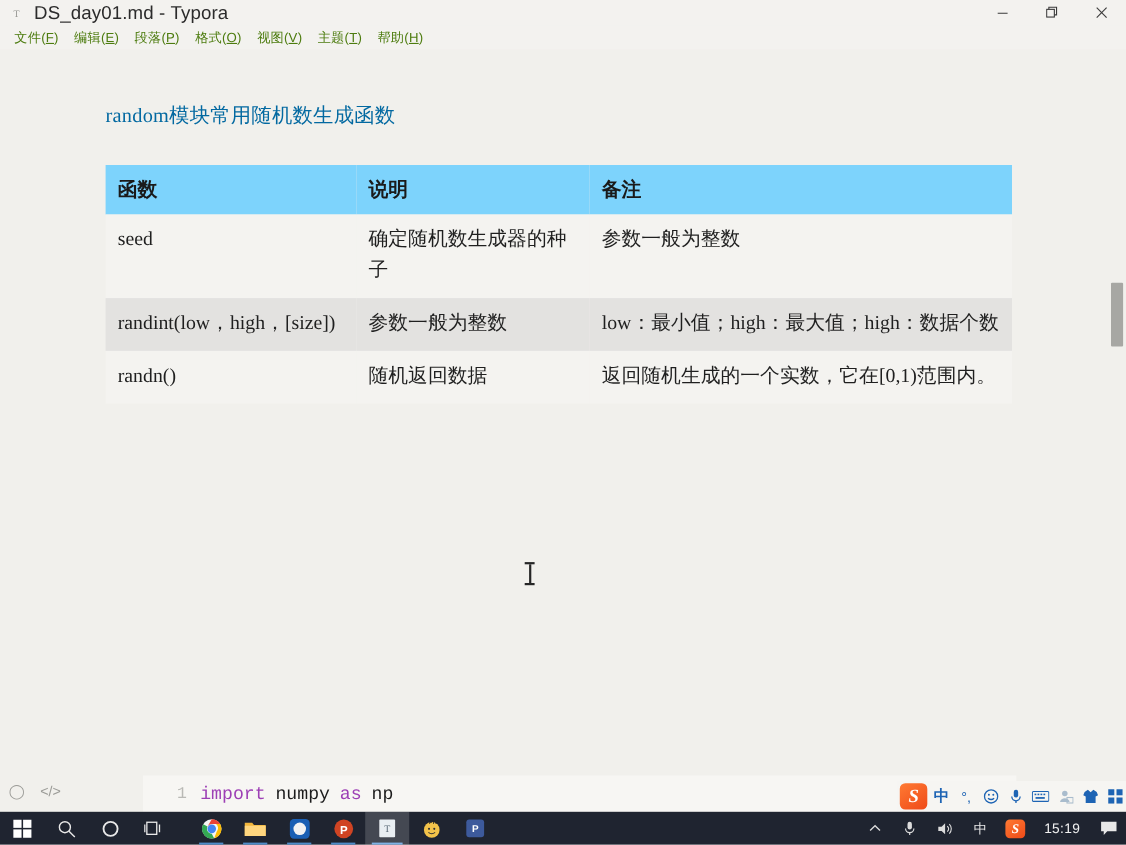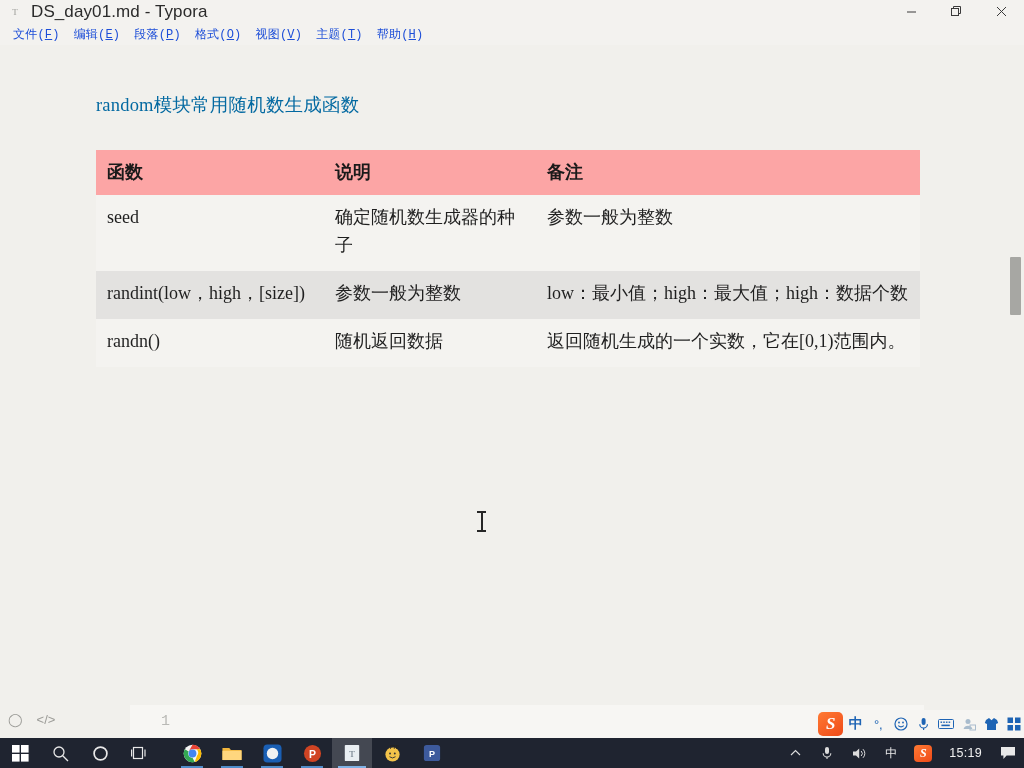--- a/index.html
+++ b/index.html
@@ -63,25 +63,24 @@
     width: 1024px;
     height: 22px;
     background: #f3f2ef;
     display: flex;
     align-items: center;
     padding-left: 6px;
     box-sizing: border-box;
   }
   .menu-item {
     font-size: 12px;
-    color: #1d4ed8;
+    color: #4d7c0f;
     padding: 2px 7px;
     white-space: nowrap;
     letter-spacing: 0.2px;
-    font-family: Liberation Mono, monospace;
   }
   .menu-item u { text-decoration: underline; }
 
   
   .doc-area {
     position: absolute;
     left: 0; top: 45px;
     width: 1024px;
     height: 660px;
     background: #f1f0ec;
@@ -123,21 +122,21 @@
 
   
   .tbl-wrap { padding-top: 33px; }
   table.md-table {
     border-collapse: collapse;
     width: 824px;
     table-layout: fixed;
     font-family: "Liberation Serif", serif;
   }
   table.md-table th {
-    background: #fca5a5;
+    background: #7dd3fc;
     text-align: left;
     font-size: 18px;
     font-weight: bold;
     color: #1a1a1a;
     padding: 10px 11px 11px 11px;
     border: none;
   }
   table.md-table td {
     font-size: 18px;
     color: #1f1f1f;
@@ -415,20 +414,23 @@
     <div class="vscroll-thumb"></div>
   </div>
 
   <div class="bottom-strip">
     <div class="status-icons">
       <div class="st-icon">◯</div>
       <div class="st-icon">&lt;/&gt;</div>
     </div>
     <div class="code-strip">
       <div class="code-gutter">1</div>
+      <div class="code-line">
+        <span class="code-kw">import</span><span class="code-txt">numpy</span><span class="code-kw">as</span><span class="code-txt">np</span>
+      </div>
     </div>
   </div>
 
   <div class="ime-bar">
     <div class="ime-logo">S</div>
     <div class="ime-btn cn">中</div>
     <div class="ime-btn">°,</div>
     <div class="ime-btn">
       <svg width="14" height="14" viewBox="0 0 14 14">
         <circle cx="7" cy="7" r="6" fill="none" stroke="#1e64b4" stroke-width="1.2"></circle>

